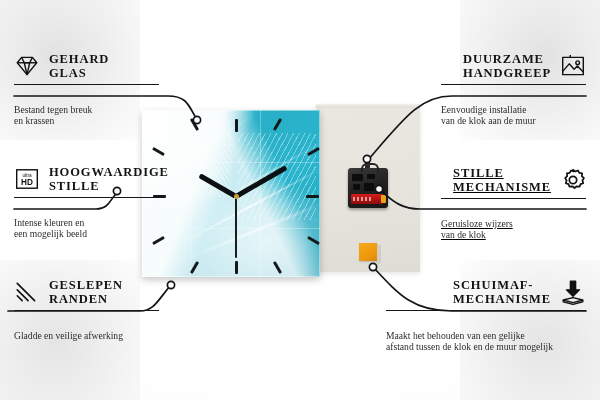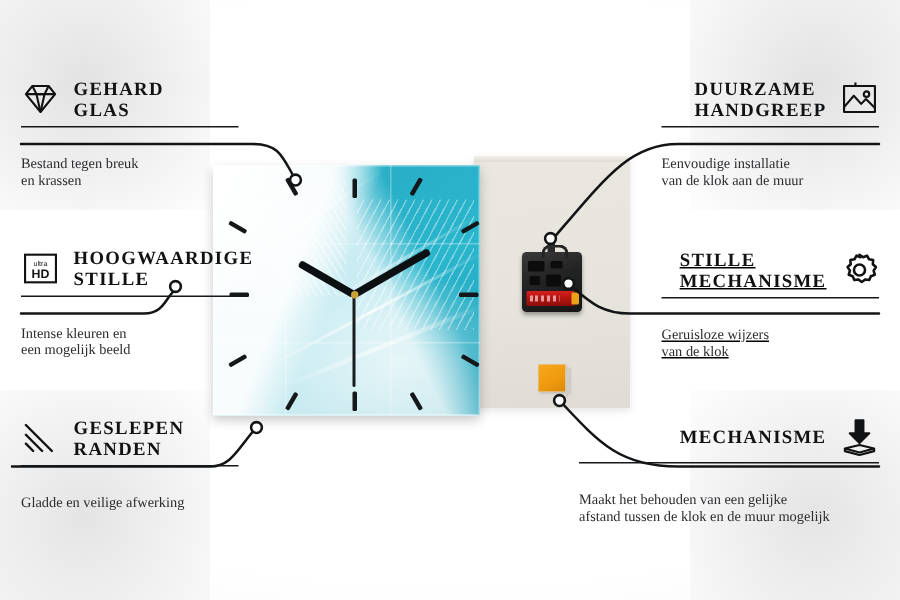--- a/index.html
+++ b/index.html
@@ -298,20 +298,21 @@
   <div class="feature right" id="f-5" style="left:386px;top:278px;width:200px;">
     <div class="head">
       <span class="ico">
         <svg viewBox="0 0 24 24" fill="none" stroke="currentColor" stroke-width="1.3" stroke-linejoin="round">
           <path d="M9.6 2 H14.4 V10 H18 L12 16 L6 10 H9.6 Z" fill="currentColor" stroke="currentColor"></path>
           <path d="M12 17.2 L21 19.4 L12 21.8 L3 19.4 Z"></path>
           <path d="M3 19.4 V21 L12 23.4 L21 21 V19.4"></path>
         </svg>
       </span>
       <span class="titles">
+        <span class="t1">SCHUIMAF-</span>
         <span class="t2">MECHANISME</span>
       </span>
     </div>
     <div class="rule"></div>
     <div class="desc">Maakt het behouden van een gelijke
 afstand tussen de klok en de muur mogelijk</div>
   </div>
 
 </div>
 

